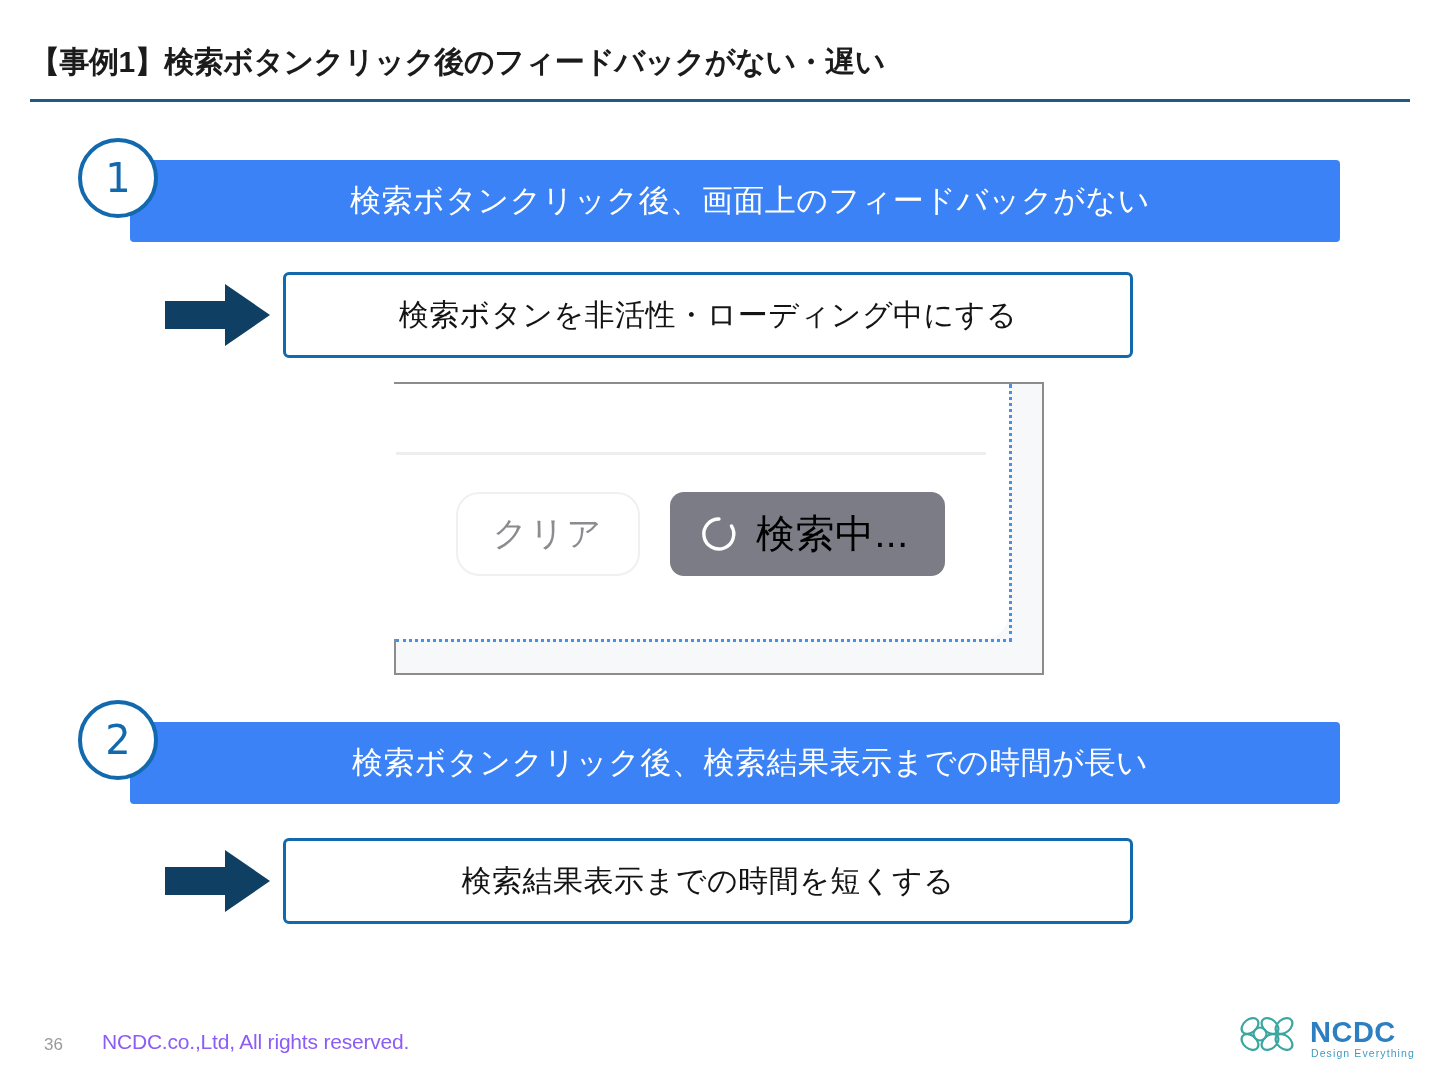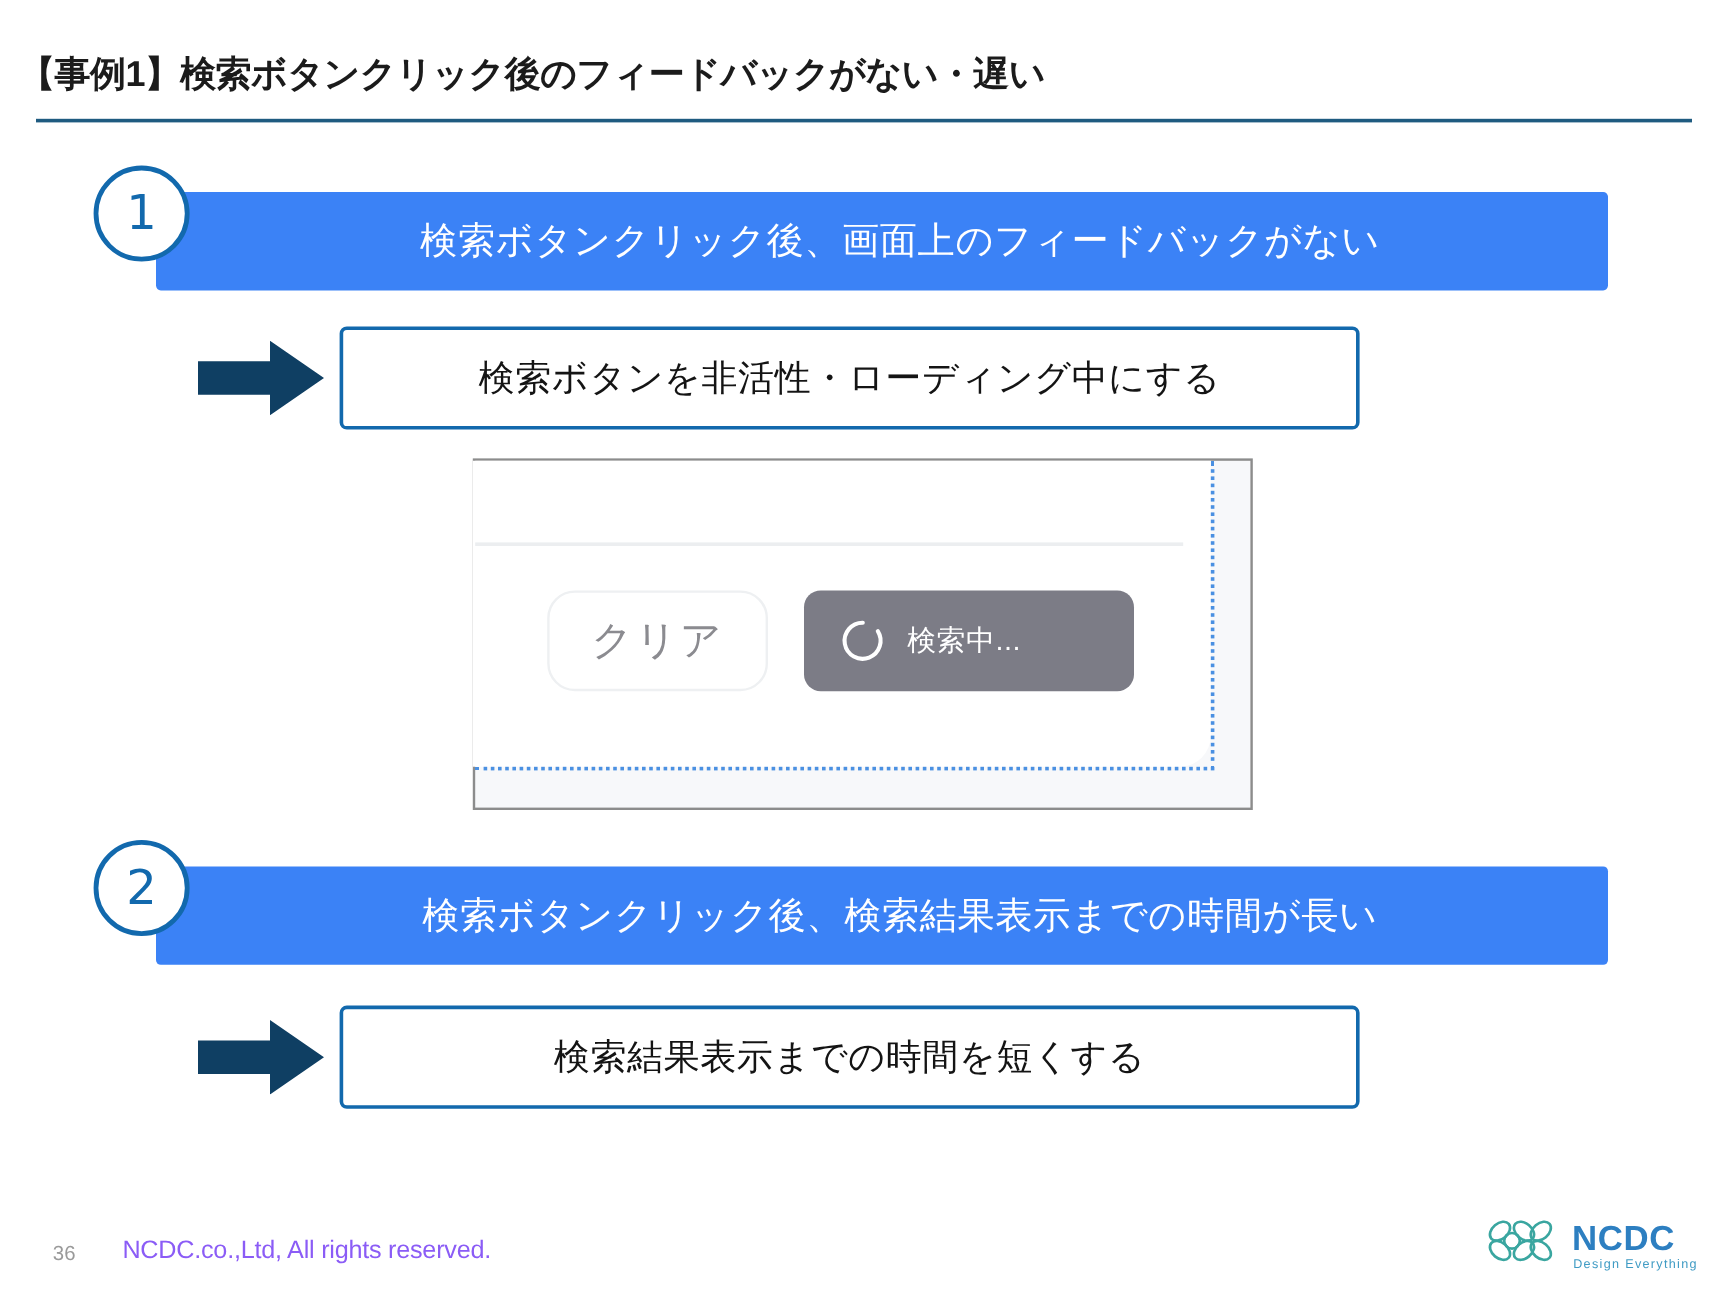--- a/index.html
+++ b/index.html
@@ -16,21 +16,21 @@
     position: relative;
     width: 1440px;
     height: 1080px;
     background: #ffffff;
     overflow: hidden;
   }
 
   
   .slide-title {
     position: absolute;
-    left: 16px;
+    left: 30px;
     top: 42px;
     font-size: 30px;
     font-weight: 700;
     letter-spacing: -0.5px;
     color: #1b1b1b;
     white-space: nowrap;
   }
   .title-rule {
     position: absolute;
     left: 30px;
@@ -193,22 +193,22 @@
     justify-content: flex-start;
     padding-left: 30px;
     gap: 18px;
   }
   .spinner {
     width: 38px;
     height: 38px;
     flex: 0 0 auto;
   }
   .btn-searching-label {
-    font-size: 24px;
-    color: #ffffff;
+    font-size: 39px;
+    color: #000000;
     letter-spacing: 0.5px;
     white-space: nowrap;
   }
 
   
   .footer-page {
     position: absolute;
     left: 44px;
     top: 1035px;
     font-size: 17px;

